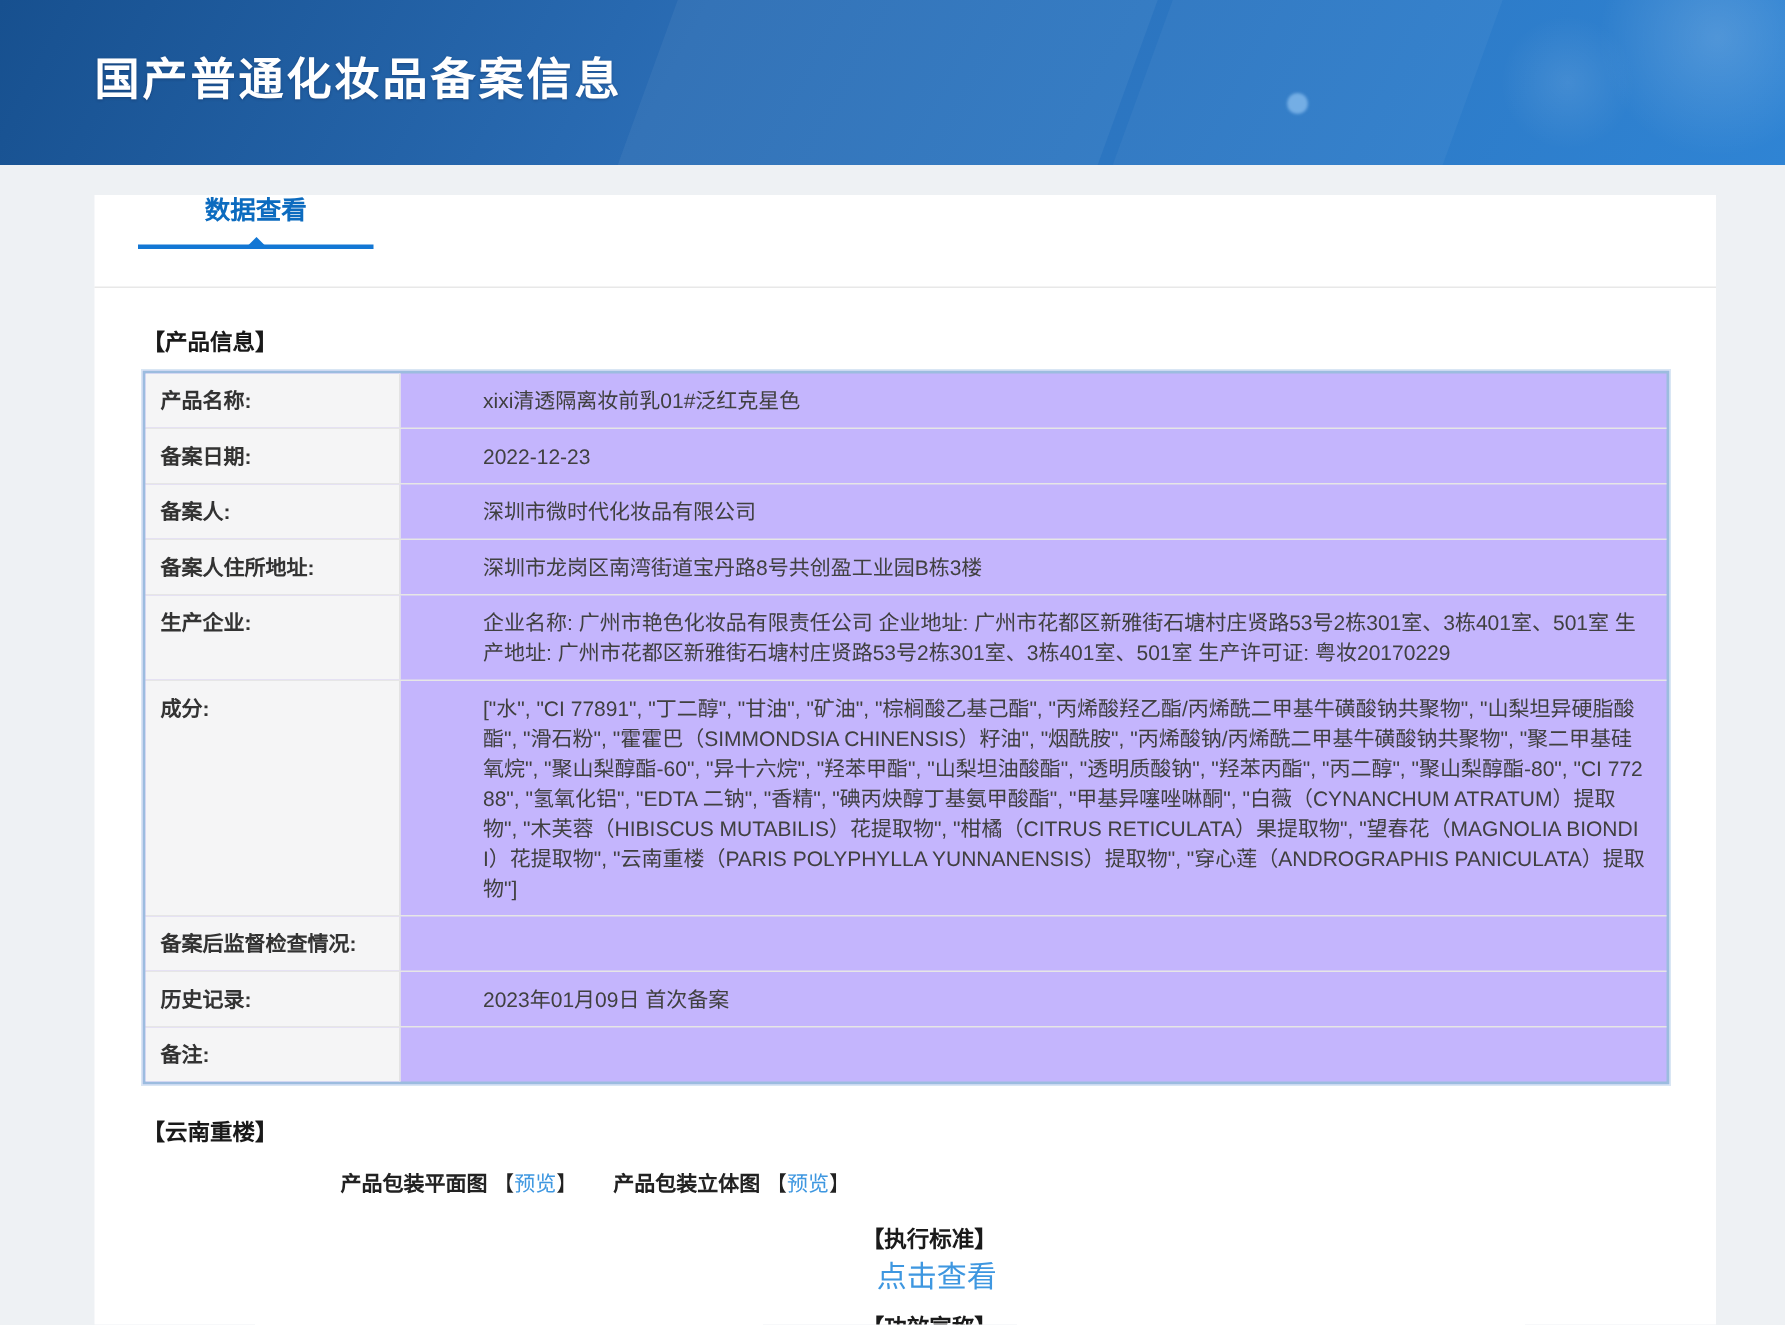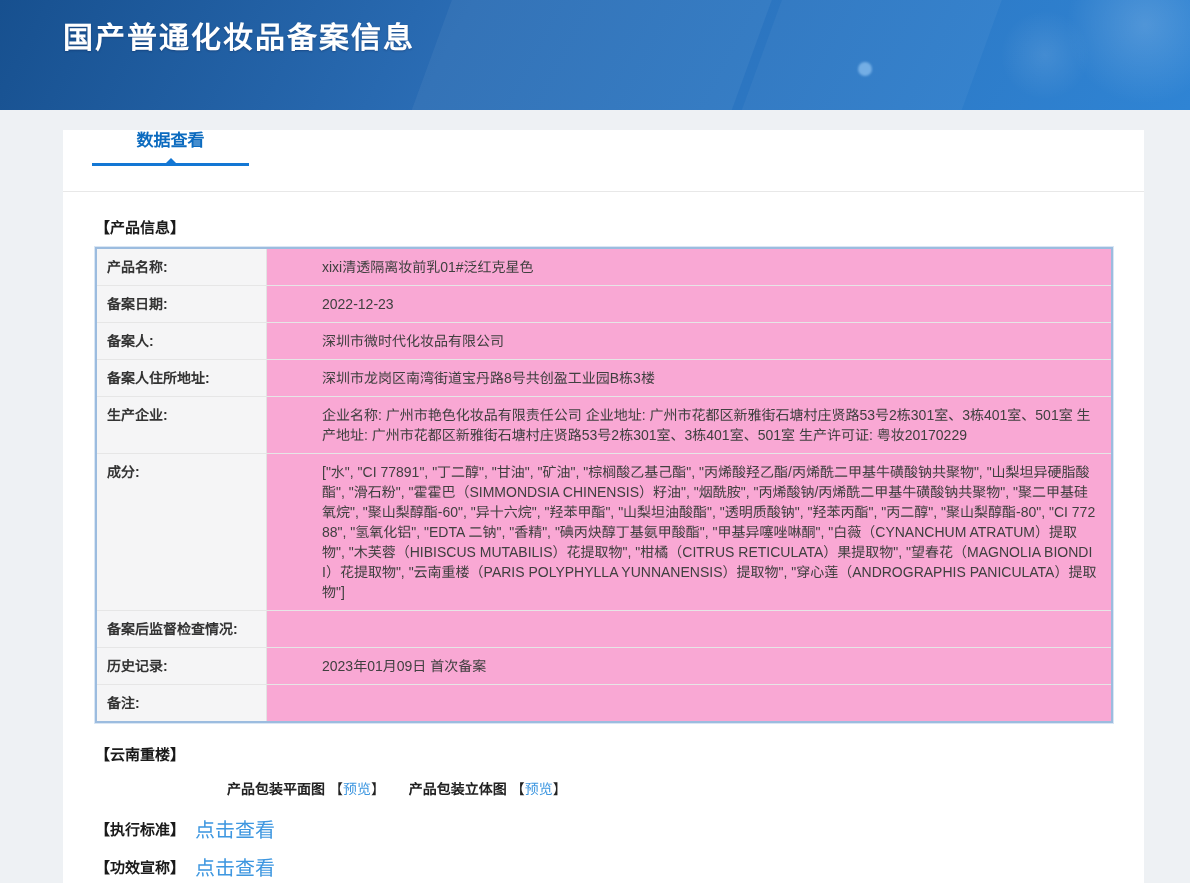--- a/index.html
+++ b/index.html
@@ -23,21 +23,21 @@
     background:rgba(255,255,255,0.05);transform:skewX(-20deg);}
   .banner .poly2{position:absolute;left:760px;top:-10px;width:220px;height:140px;
     background:rgba(255,255,255,0.04);transform:skewX(-20deg);}
   .banner .c1{position:absolute;right:-35px;top:-55px;width:160px;height:160px;border-radius:50%;
     background:radial-gradient(circle,rgba(255,255,255,0.16),rgba(255,255,255,0) 70%);}
   .banner .c2{position:absolute;left:1000px;top:10px;width:90px;height:90px;border-radius:50%;
     background:radial-gradient(circle,rgba(255,255,255,0.10),rgba(255,255,255,0) 70%);}
   .banner .c3{position:absolute;left:858px;top:62px;width:14px;height:14px;border-radius:50%;
     background:rgba(150,200,245,0.65);filter:blur(1px);}
   .banner h1{
-    position:absolute;left:63px;top:13px;margin:0;
+    position:absolute;left:63px;top:28px;margin:0;
     font-size:30px;font-weight:bold;color:#fff;letter-spacing:2px;
     text-shadow:0 1px 2px rgba(0,0,40,0.25);
   }
   
   .card{
     width:1081px;margin:20px 0 0 63px;background:#fff;
     padding-bottom:38px;min-height:680px;
   }
   .tabs{position:relative;border-bottom:1px solid #e8e8e8;height:62px;}
   .tab{
@@ -49,40 +49,40 @@
   .tab .tab-caret{
     position:absolute;left:50%;bottom:1px;margin-left:-7px;width:0;height:0;
     border-left:7px solid transparent;border-right:7px solid transparent;
     border-bottom:7px solid var(--accent);
   }
   .section-heading{margin:24px 0 10px 32px;font-size:15px;font-weight:bold;color:#1a1a1a;}
   
   .info-table{
     margin:0 31px 0 32px;width:1018px;
     border:2px solid var(--table-border);outline:1px solid #d9e6f4;
-    background:#f9a8d4;
+    background:#c4b5fd;
   }
   .tr{display:flex;border-bottom:1px solid var(--row-line);}
   .tr:last-child{border-bottom:none;}
   .td-label{
     width:170px;flex:0 0 170px;background:var(--label-bg);
     border-right:1px solid #e3e3e3;
     padding:9px 8px 9px 10px;font-size:14px;font-weight:bold;color:#333;line-height:18px;
   }
   .td-value{
     flex:1;padding:8px 14px 8px 55px;font-size:14px;color:#404040;line-height:20px;
     word-break:break-all;
   }
   
   .pack-row{margin:14px 0 0 164px;font-size:14px;color:#222;}
   .pack-group{display:inline-block;}
   .pack-group + .pack-group{margin-left:20px;}
   .pack-label{font-weight:bold;color:#222;}
   a.link{color:var(--link);text-decoration:none;cursor:pointer;}
-  .inline-row{display:flex;align-items:center;margin:16px 0 0 32px;font-size:15px;}
+  .inline-row{display:flex;align-items:center;margin:16px 0 0 32px;font-size:15px;flex-direction:column;}
   .inline-row .section-heading-inline{font-weight:bold;color:#1a1a1a;font-size:15px;}
   .inline-row a.link{margin-left:10px;font-size:20px;}
   .inline-row + .inline-row{margin-top:9px;}
 </style>
 </head>
 <body>
 
 <div class="banner">
   <div class="poly1"></div>
   <div class="poly2"></div>

